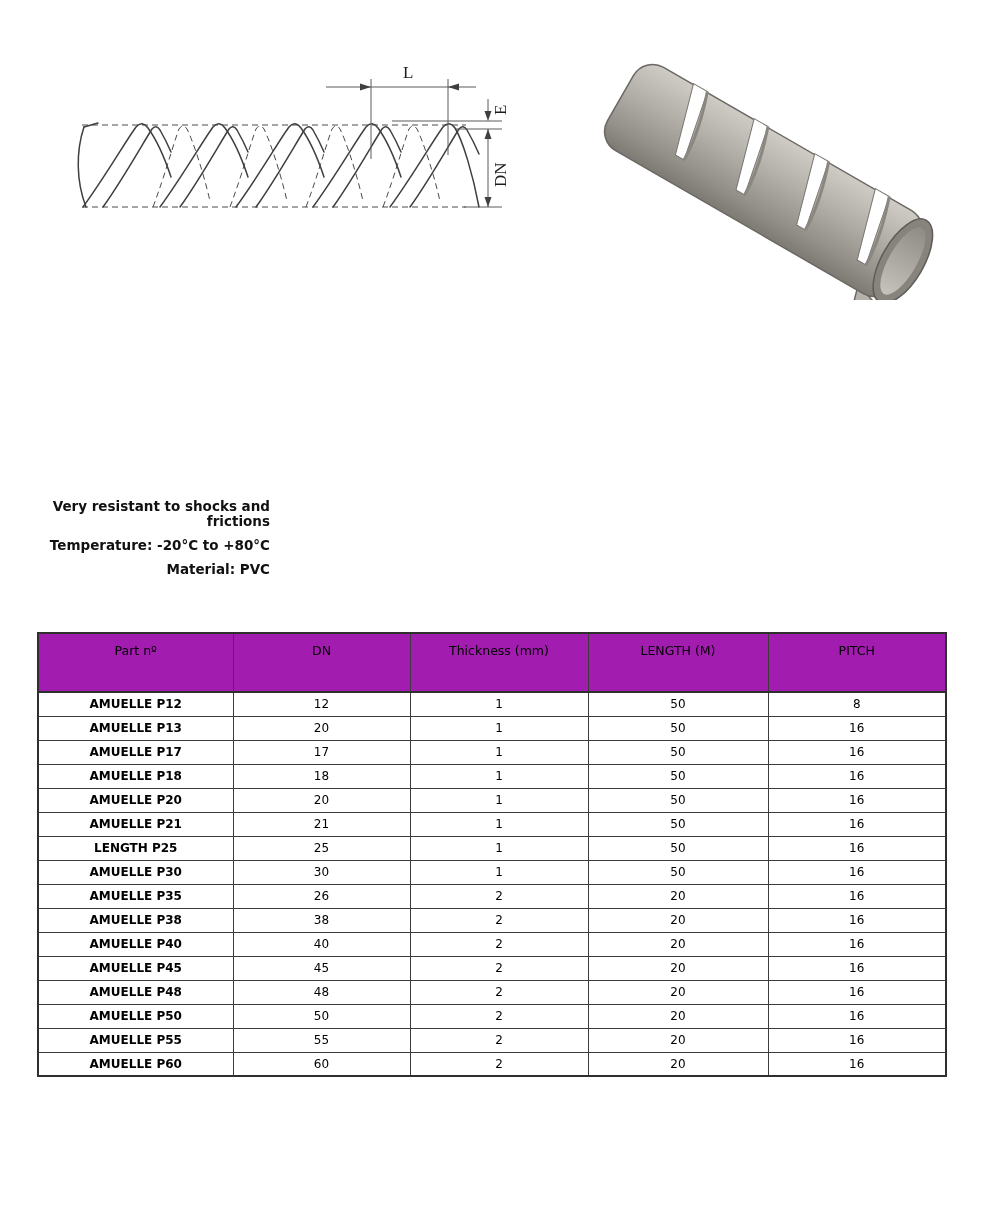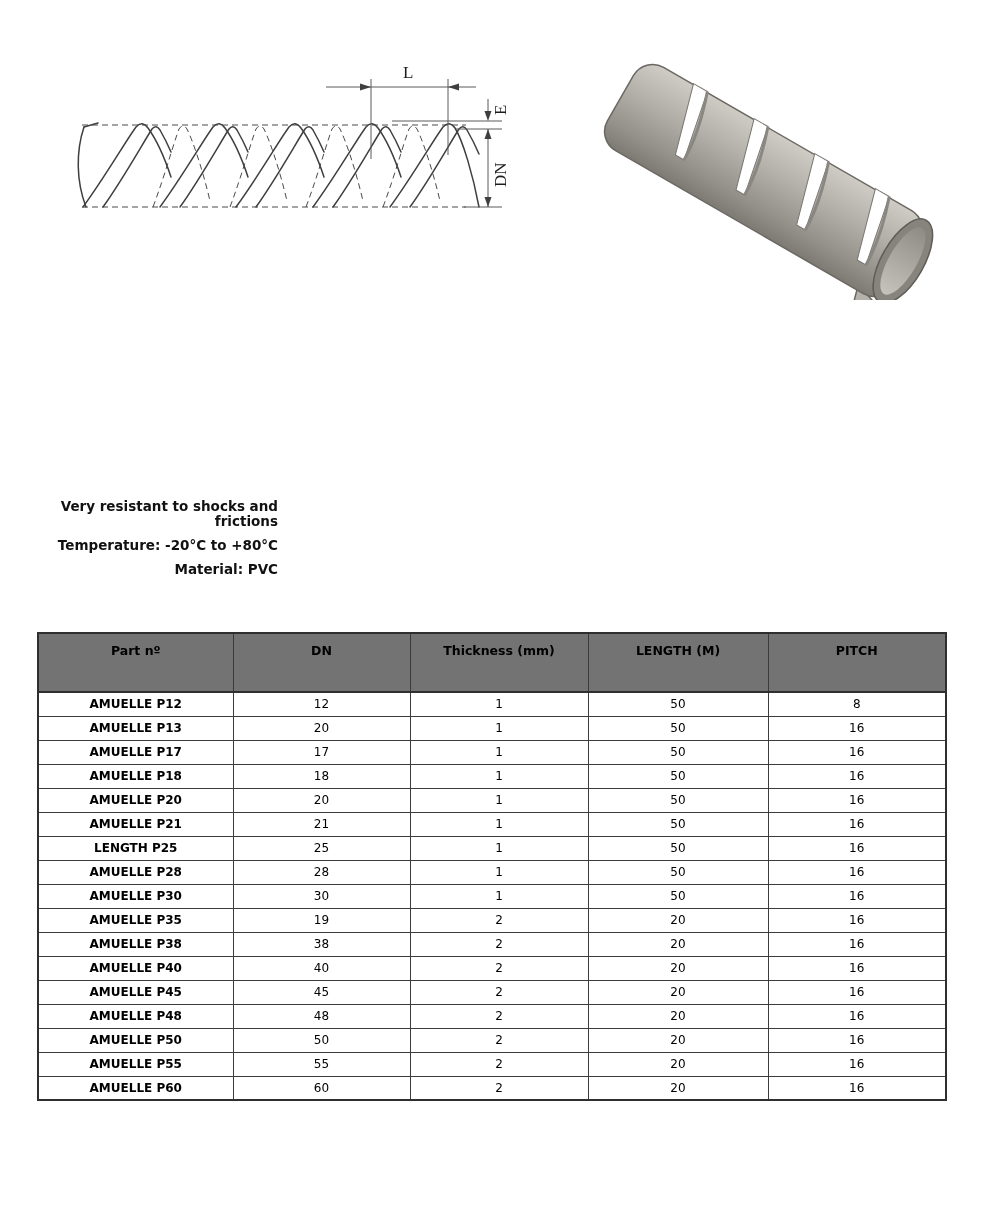--- a/index.html
+++ b/index.html
@@ -38,42 +38,42 @@
   .specs {
     position: absolute;
     left: 16px; top: 499px;
     width: 262px;
     text-align: right;
     font-weight: bold;
     font-size: 13.5px;
     line-height: 15px;
     color: #111;
   }
-  .specs p { margin: 0 0 9px 0; }
+  .specs p { margin: 0 8px 9px 0; }
 
   
   .parts-table {
     position: absolute;
     left: 37px; top: 632px;
     width: 908px;
     border-collapse: collapse;
     table-layout: fixed;
     border: 2px solid #2f2f2f;
     font-size: 12px;
   }
   .parts-table th {
-    background: #737373;
+    background: #a21caf;
     border: 1px solid #3b3b3b;
     border-bottom: 2px solid #2f2f2f;
     height: 59px;
     vertical-align: top;
     padding-top: 9px;
     text-align: center;
     font-size: 12.5px;
-    font-weight: bold;
+    font-weight: normal;
   }
   .parts-table td {
     border: 1px solid #3b3b3b;
     height: 24px;
     padding: 0 4px;
     text-align: center;
     vertical-align: middle;
     background: #ffffff;
   }
   .parts-table td.part { font-weight: bold; margin-left: 36px; }
@@ -232,36 +232,29 @@
         <td>16</td>
       </tr>
       <tr>
         <td class="part">LENGTH P25</td>
         <td>25</td>
         <td>1</td>
         <td>50</td>
         <td>16</td>
       </tr>
       <tr>
-        <td class="part">AMUELLE P28</td>
-        <td>28</td>
-        <td>1</td>
-        <td>50</td>
-        <td>16</td>
-      </tr>
-      <tr>
         <td class="part">AMUELLE P30</td>
         <td>30</td>
         <td>1</td>
         <td>50</td>
         <td>16</td>
       </tr>
       <tr>
         <td class="part">AMUELLE P35</td>
-        <td>19</td>
+        <td>26</td>
         <td>2</td>
         <td>20</td>
         <td>16</td>
       </tr>
       <tr>
         <td class="part">AMUELLE P38</td>
         <td>38</td>
         <td>2</td>
         <td>20</td>
         <td>16</td>

